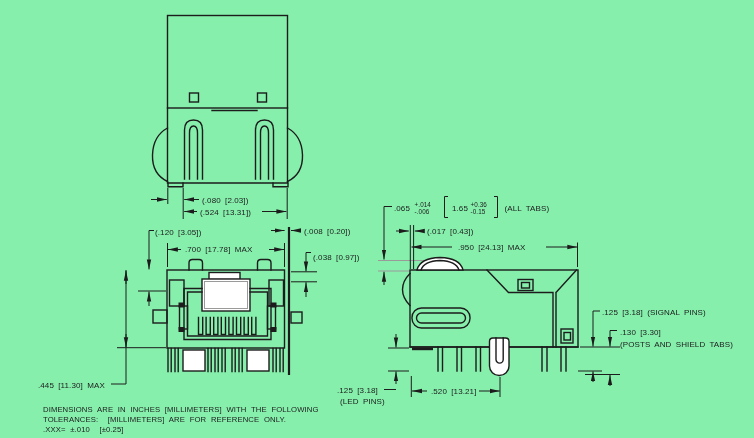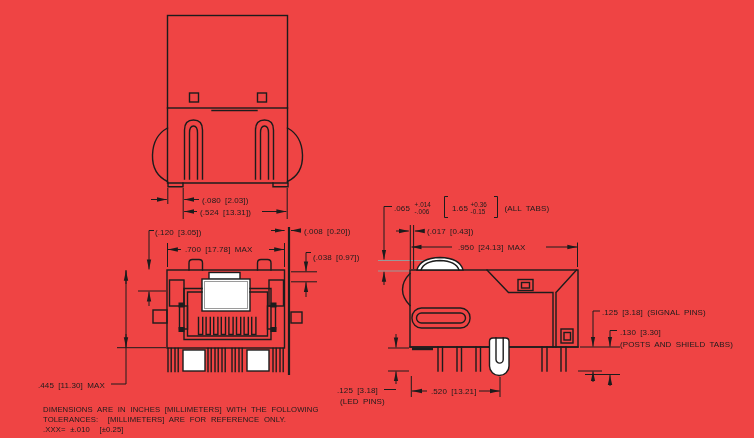--- a/index.html
+++ b/index.html
@@ -1,16 +1,16 @@
 <!DOCTYPE html>
 <html><head>
 <meta charset="utf-8">
 <style>
   html,body{margin:0;padding:0;background:#ffffff;}
-  .stage{position:relative;width:754px;height:438px;background:#ef4444;overflow:hidden;text-align:center;}
+  .stage{position:relative;width:754px;height:438px;background:#86efac;overflow:hidden;text-align:center;}
   svg{display:block;}
   svg text{
     font-family:"Liberation Sans", sans-serif;
     font-size:8px;
     fill:#1c1c1c;
     white-space:pre;
     word-spacing:2px;
     letter-spacing:0.1px;
   }
   svg text.tol{font-size:6.3px;word-spacing:0;}

